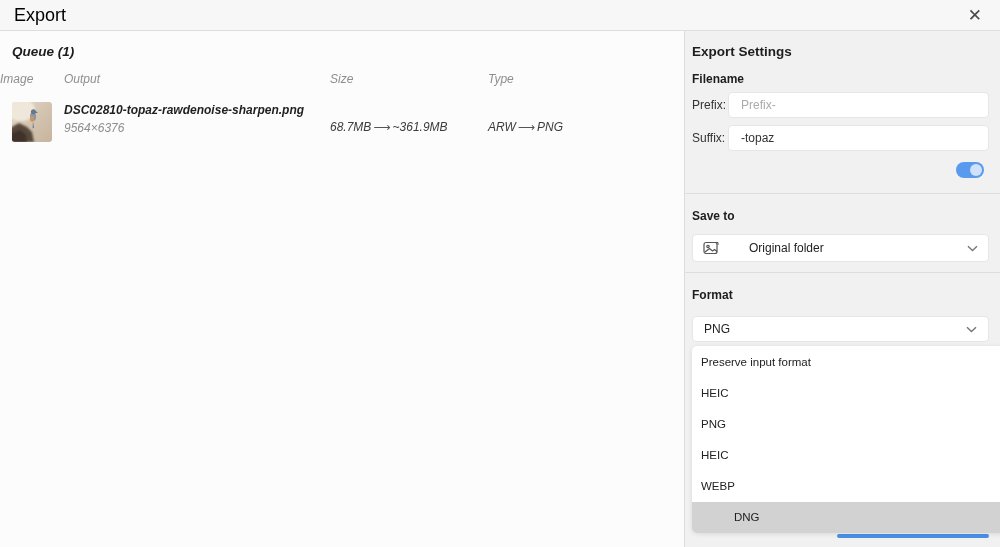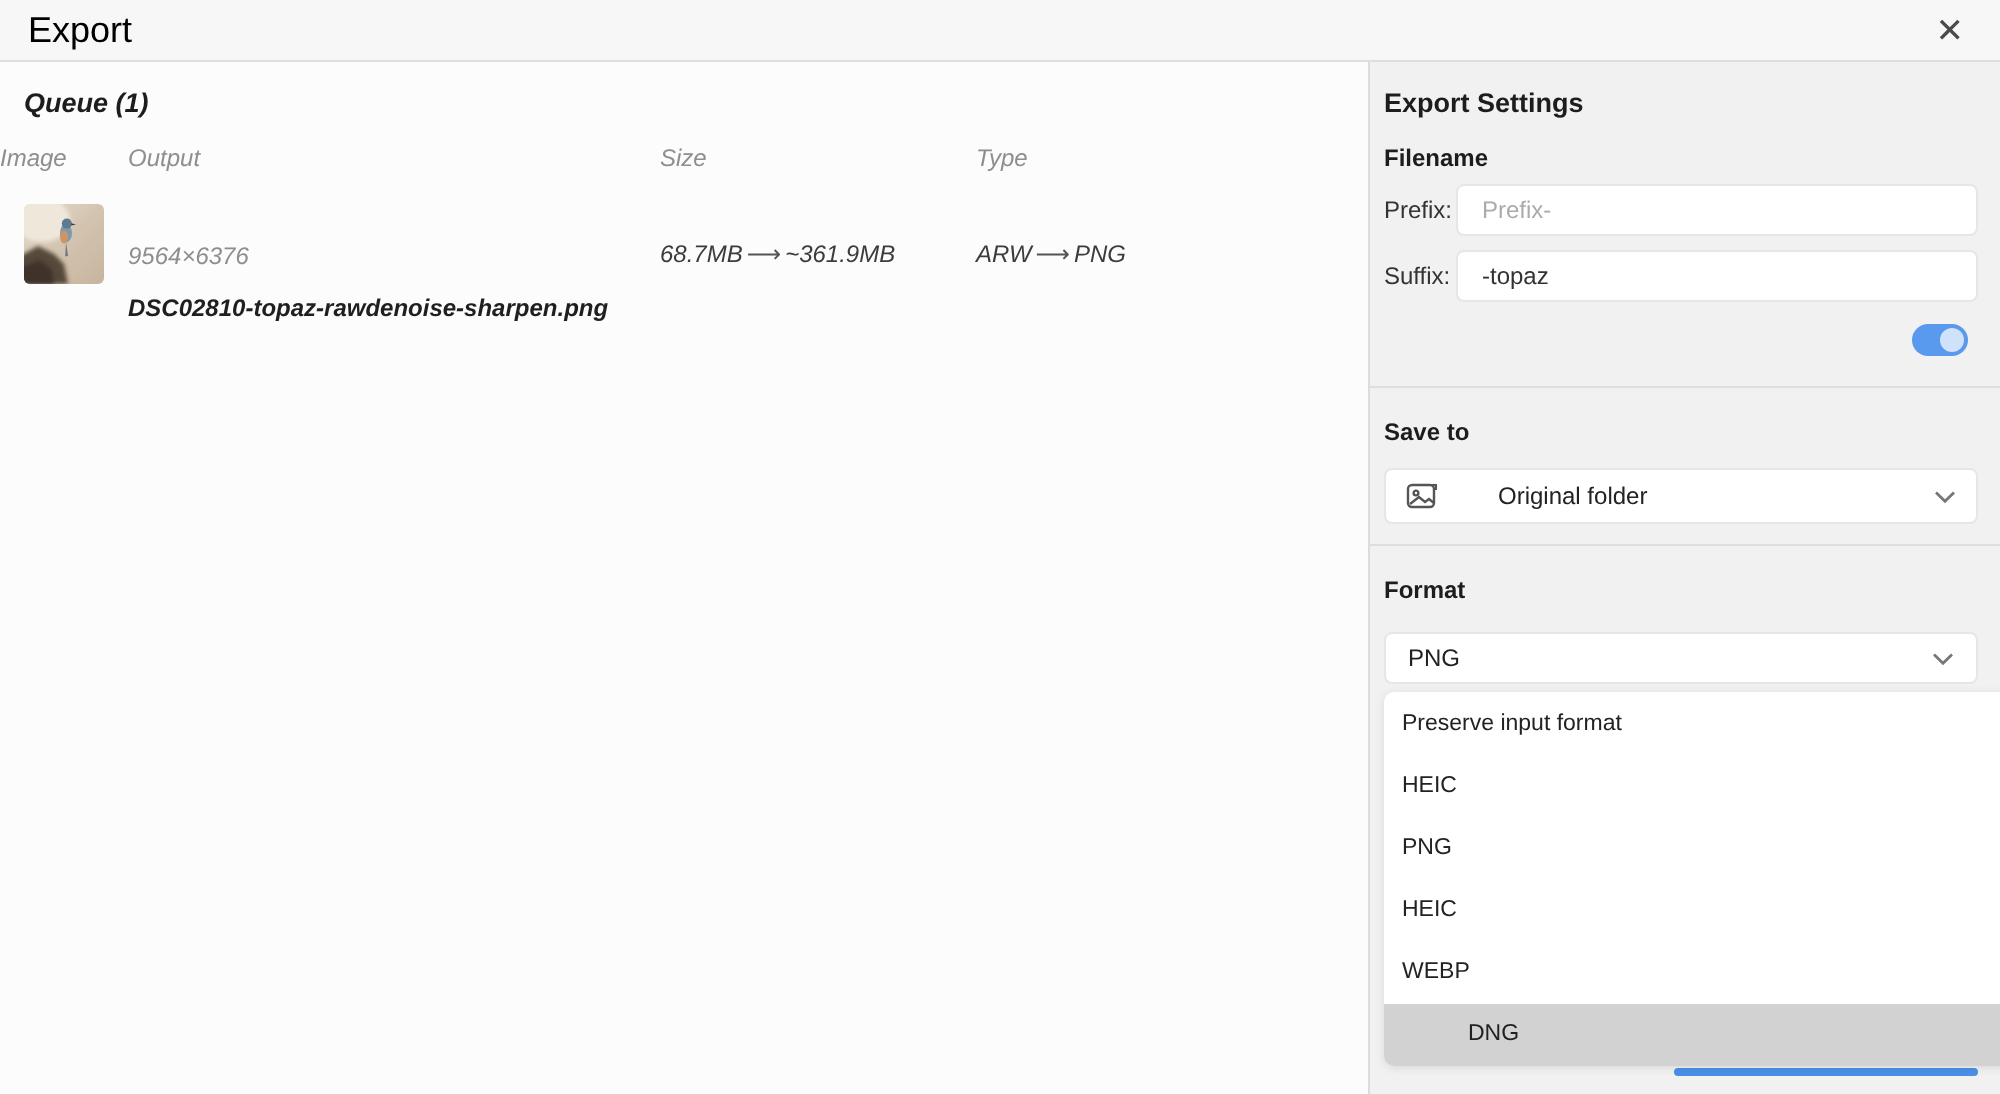--- a/index.html
+++ b/index.html
@@ -18,21 +18,21 @@
   .queue-panel { position:absolute; left:0; top:31px; width:684px; height:516px; background:#fcfcfc;font-style:italic; }
   .queue-heading { position:absolute; left:12px; top:13px; font-size:13.5px; font-weight:bold; color:#1d1d1f; }
   .col-header { position:absolute; top:41px; font-size:12px; color:#8e8e8e; }
   .ch-image  { left:0; }
   .ch-output { left:64px; }
   .ch-size   { left:330px; }
   .ch-type   { left:488px; }
   .q-row { position:absolute; left:0; top:70px; width:684px; height:46px; }
   .thumb { position:absolute; left:12px; top:1px; width:40px; height:40px; border-radius:3px; overflow:hidden; }
   .thumb svg { display:block; }
-  .q-filename { position:absolute; left:64px; top:2px; font-size:12px; font-weight:600; color:#1f1f1f;margin-top:44px; }
+  .q-filename { position:absolute; left:64px; top:2px; font-size:12px; font-weight:600; color:#1f1f1f; }
   .q-dims     { position:absolute; left:64px; top:20px; font-size:12px; color:#8e8e8e; }
   .q-size     { position:absolute; left:330px; top:19px; font-size:12px; color:#3c3c3c; }
   .q-type     { position:absolute; left:488px; top:19px; font-size:12px; color:#3c3c3c; }
   .arrow { font-family:"DejaVu Sans",sans-serif; padding:0 2px; color:#555; }
 
   
   .settings-panel { position:absolute; left:684px; top:31px; width:316px; height:516px;
     background:#f1f1f1; border-left:1px solid #dcdcdc; }
   .sp-heading { position:absolute; left:7px; font-size:13.5px; font-weight:bold; color:#1d1d1f; }
   .sec-heading { position:absolute; left:7px; font-size:12px; font-weight:bold; color:#1d1d1f; }

